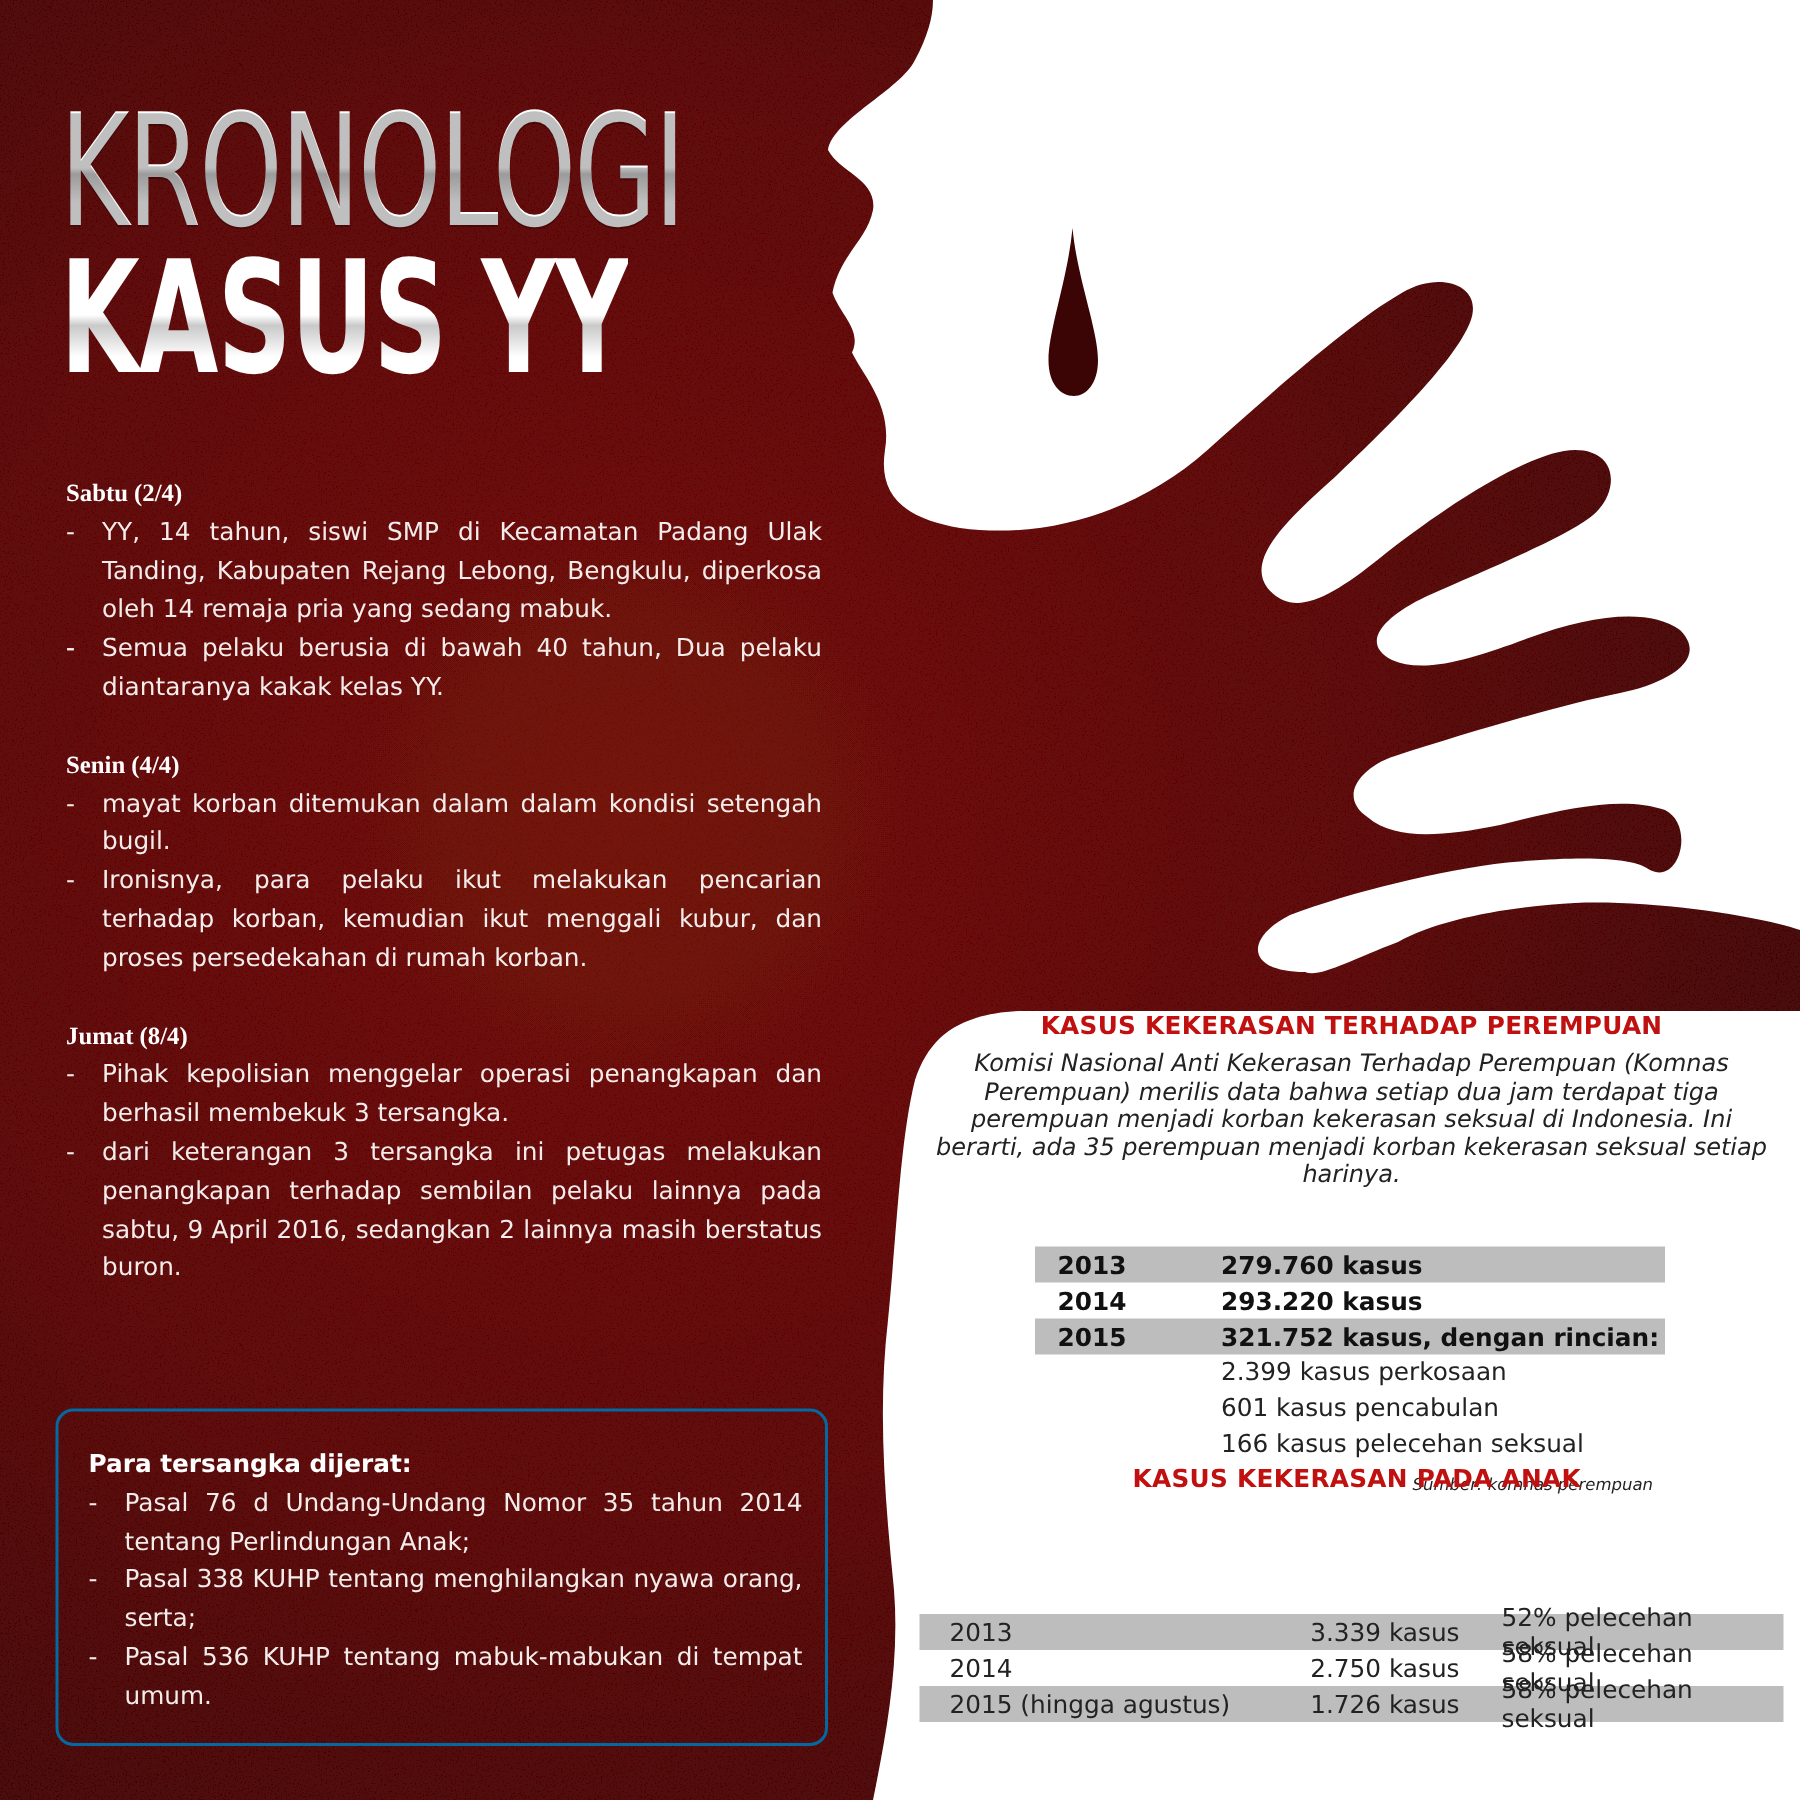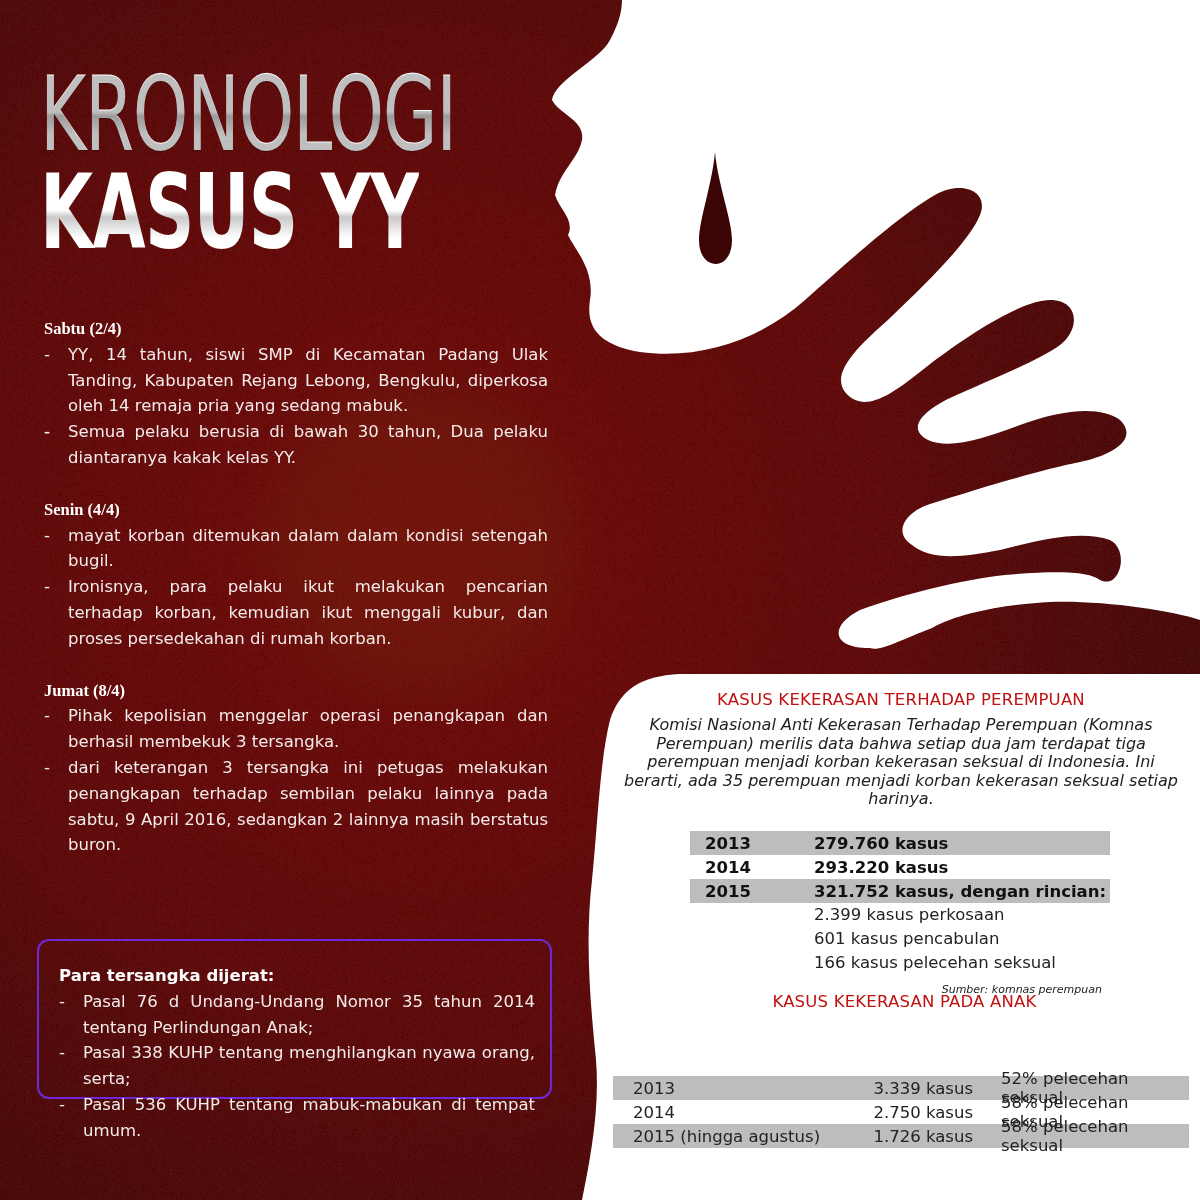--- a/index.html
+++ b/index.html
@@ -27,27 +27,27 @@
   }
 
   .timeline { position: absolute; left: 44px; top: 316px; width: 504px; z-index: 2; color: #f3eceb;
     font-family: "DejaVu Sans", sans-serif; font-size: 16.5px; line-height: 25.8px; }
   .day { margin-bottom: 26px; }
   .day-title { font-weight: bold; color: #fff; font-size: 16.5px; font-family: Liberation Serif, serif; }
   .bullets { list-style: none; }
   .bullets li { position: relative; padding-left: 24px; text-align: justify; }
   .bullets li .dash { position: absolute; left: 0; top: 0; }
 
-  .charges-box { position: absolute; left: 37px; top: 939px; width: 515px; height: 160px;
-    border: 2px solid #6d28d9; border-radius: 12px; z-index: 2; padding: 22px 15px 0 20px;
+  .charges-box { position: absolute; left: 37px; top: 939px; width: 515px; height: 225px;
+    border: 2px solid #0369a1; border-radius: 12px; z-index: 2; padding: 22px 15px 0 20px;
     color: #f3eceb; font-size: 16.5px; line-height: 25.8px; }
   .charges-title { font-weight: bold; color: #fff; }
 
   .women { position: absolute; left: 622px; top: 674px; width: 558px; z-index: 2; text-align: center; color: #2a2a2a; }
-  .section-title { color: #c01010; font-weight: normal; font-size: 16.5px; letter-spacing: 0.2px; margin-top: 16px; }
+  .section-title { color: #c01010; font-weight: bold; font-size: 16.5px; letter-spacing: 0.2px; }
   .women-desc { font-size: 16px; line-height: 18.5px; margin-top: 7px; color: #222; font-style: italic; }
 
   .women-table { position: absolute; left: 690px; top: 831px; width: 420px; z-index: 2; font-size: 16.5px; color: #111; }
   .wt-row { display: flex; height: 24px; align-items: center; }
   .wt-row.shade { background: #bdbdbd; }
   .wt-year { width: 124px; padding-left: 15px; font-weight: bold; }
   .wt-val { flex: 1; font-weight: bold; }
   .wt-detail { padding-left: 124px; height: 24px; line-height: 24px; color: #222; }
   .source { text-align: right; font-style: italic; font-size: 11px; color: #222; margin-top: 8px; padding-right: 8px; }
 
@@ -125,21 +125,21 @@
 
 <div class="title title-line1">KRONOLOGI</div>
 <div class="title title-line2">KASUS YY</div>
 
 <div class="timeline">
   <div class="day">
     <div class="day-title">Sabtu (2/4)</div>
     <ul class="bullets">
       <li><span class="dash">-</span><span>YY, 14 tahun, siswi SMP di Kecamatan Padang Ulak Tanding, Kabupaten Rejang Lebong, Bengkulu, diperkosa oleh 14 remaja pria yang sedang mabuk.</span></li>
       <li><span class="dash">-</span></li>
-      <li><span class="dash">-</span><span>Semua pelaku berusia di bawah 30 tahun, Dua pelaku diantaranya kakak kelas YY.</span></li>
+      <li><span class="dash">-</span><span>Semua pelaku berusia di bawah 40 tahun, Dua pelaku diantaranya kakak kelas YY.</span></li>
     </ul>
   </div>
   <div class="day">
     <div class="day-title">Senin (4/4)</div>
     <ul class="bullets">
       <li><span class="dash">-</span><span>mayat korban ditemukan dalam dalam kondisi setengah bugil.</span></li>
       <li><span class="dash">-</span><span>Ironisnya, para pelaku ikut melakukan pencarian terhadap korban, kemudian ikut menggali kubur, dan proses persedekahan di rumah korban.</span></li>
     </ul>
   </div>
   <div class="day">

